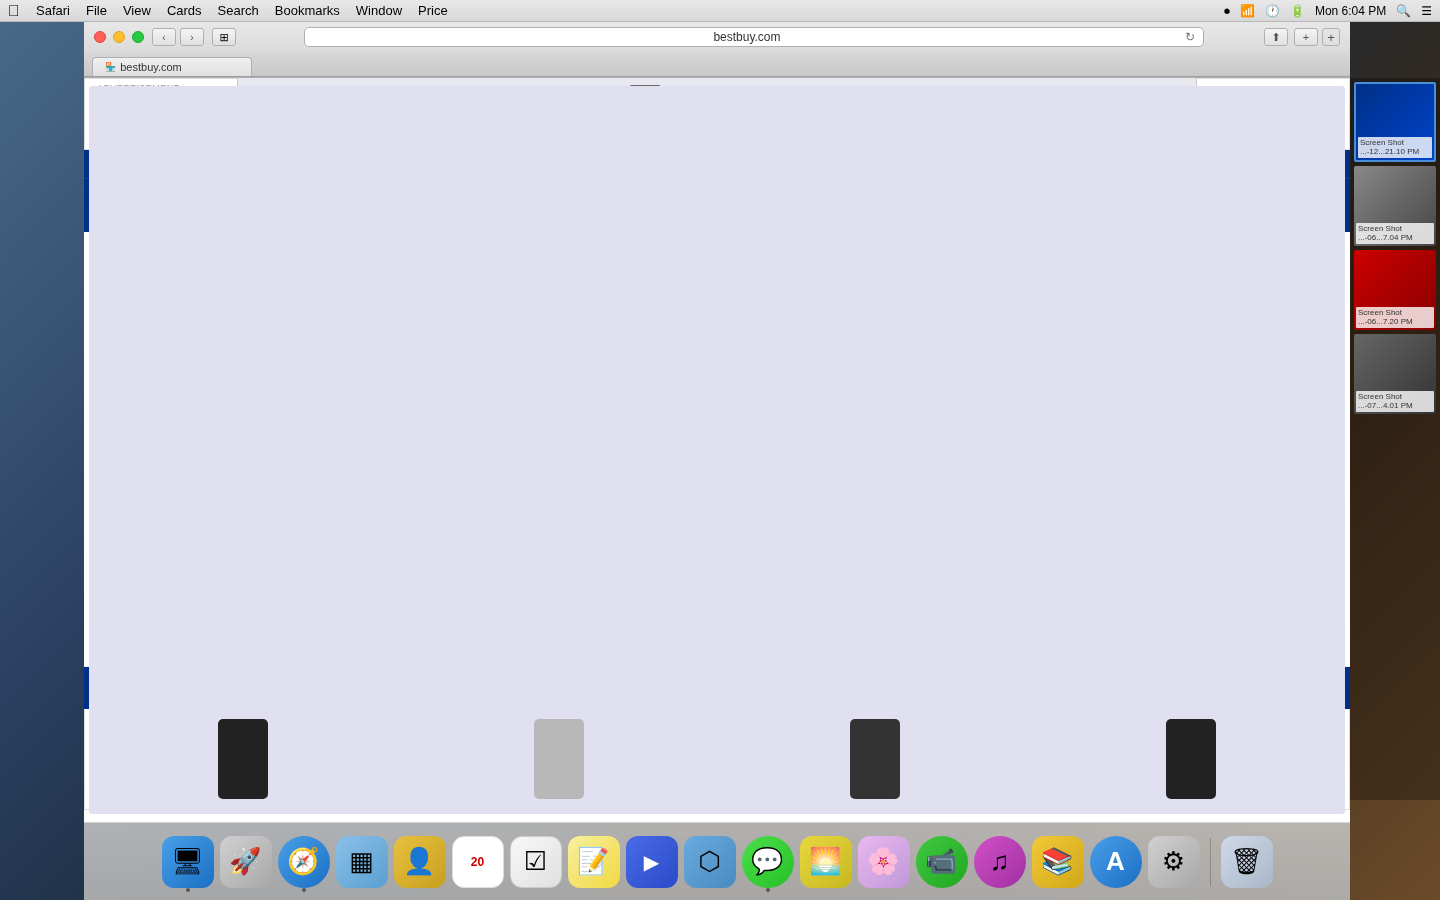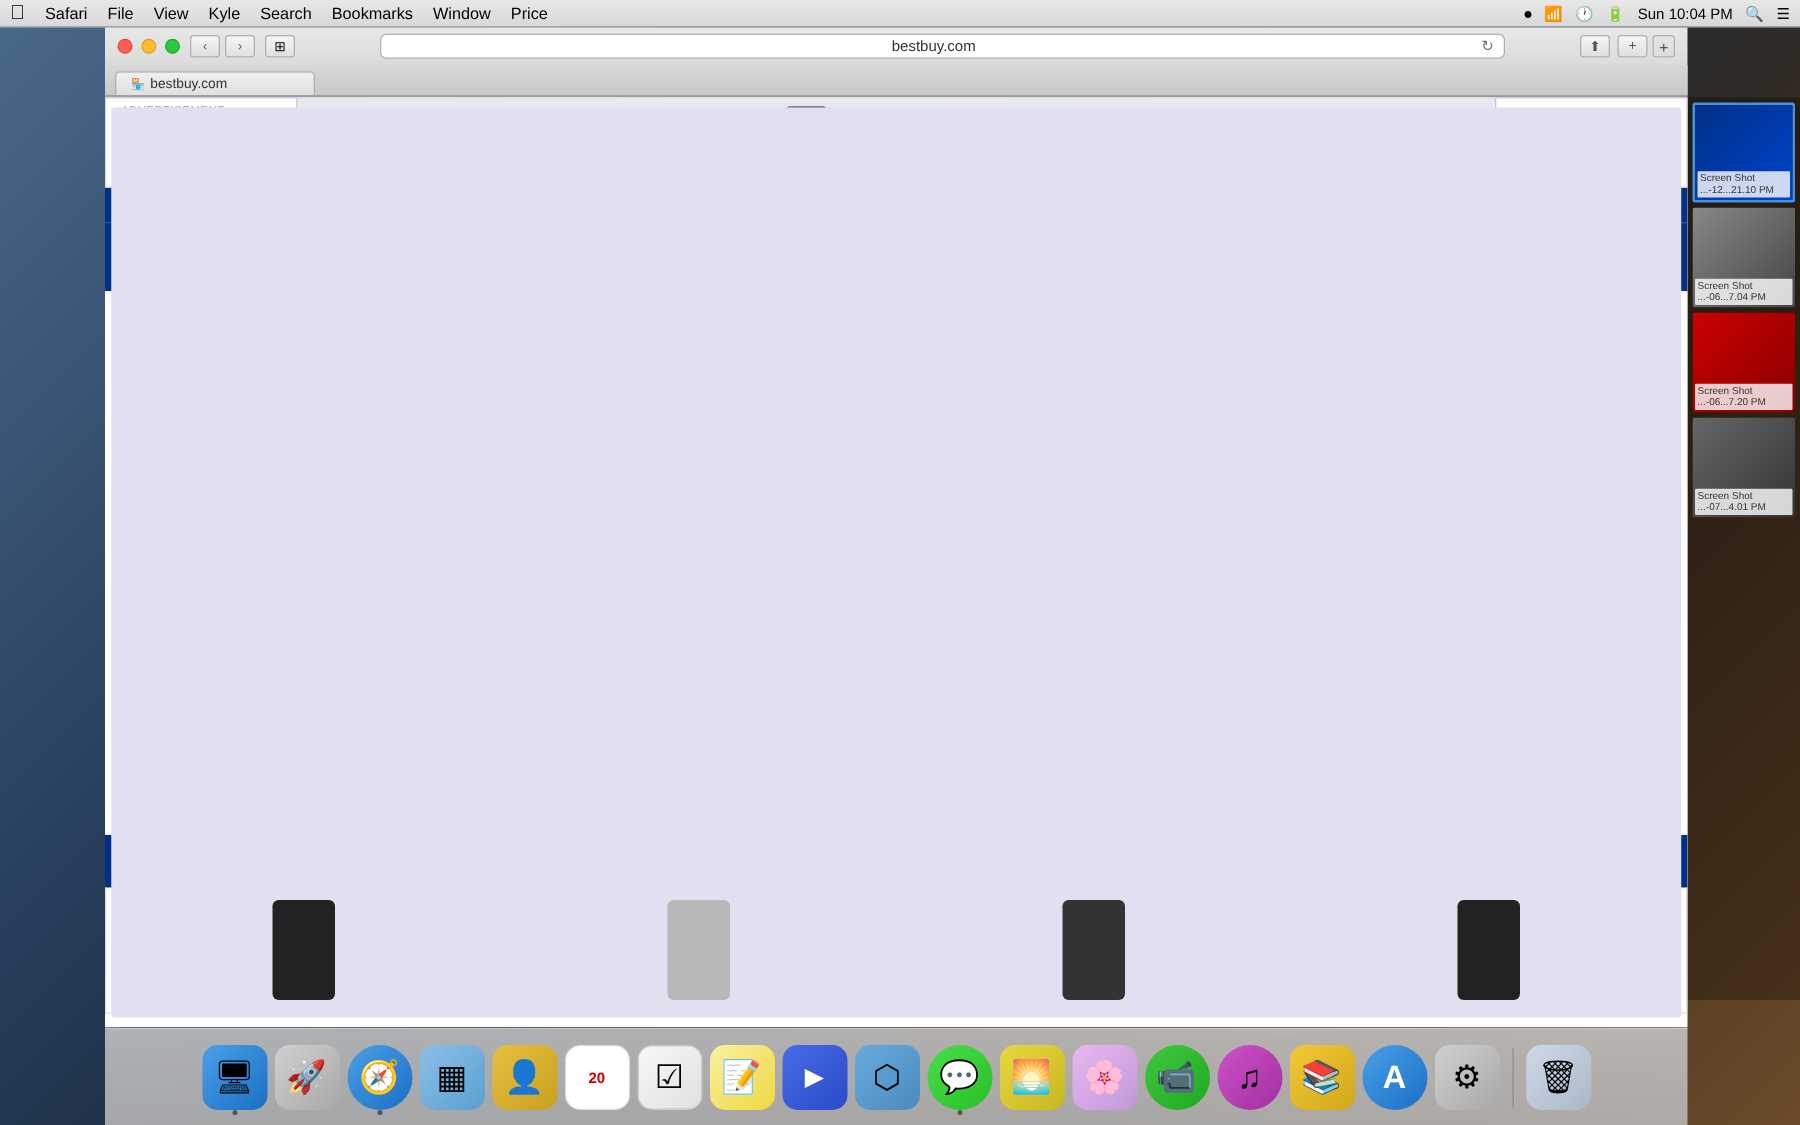--- a/index.html
+++ b/index.html
@@ -314,32 +314,32 @@
 </head>
 <body>
 
 <div class="os-bg"></div>
 
 <div class="mac-menu-bar">
   <span class="mac-menu-item apple"></span>
   <span class="mac-menu-item">Safari</span>
   <span class="mac-menu-item">File</span>
   <span class="mac-menu-item">View</span>
-  <span class="mac-menu-item">Kyle</span>
+  <span class="mac-menu-item">Cards</span>
   <span class="mac-menu-item">Search</span>
   <span class="mac-menu-item">Bookmarks</span>
   <span class="mac-menu-item">Window</span>
   <span class="mac-menu-item">Price</span>
   <span style="flex:1"></span>
   <span style="display:flex;align-items:center;gap:10px;font-size:12px;">
     <span>⏺</span>
     <span>📶</span>
     <span>🕐</span>
     <span>🔋</span>
-    <span>Sun 10:04 PM</span>
+    <span>Mon 6:04 PM</span>
     <span>🔍</span>
     <span>☰</span>
   </span>
 </div>
 
 <div style="position:absolute;top:22px;left:84px;right:90px;height:56px;background:linear-gradient(to bottom,#e8e8e8,#d0d0d0);border-bottom:1px solid #b0b0b0;display:flex;flex-direction:column;">
 
   <div style="display:flex;align-items:center;padding:5px 10px;height:30px;">
     <div class="traffic-lights">
       <div class="traffic-light tl-red"></div>

